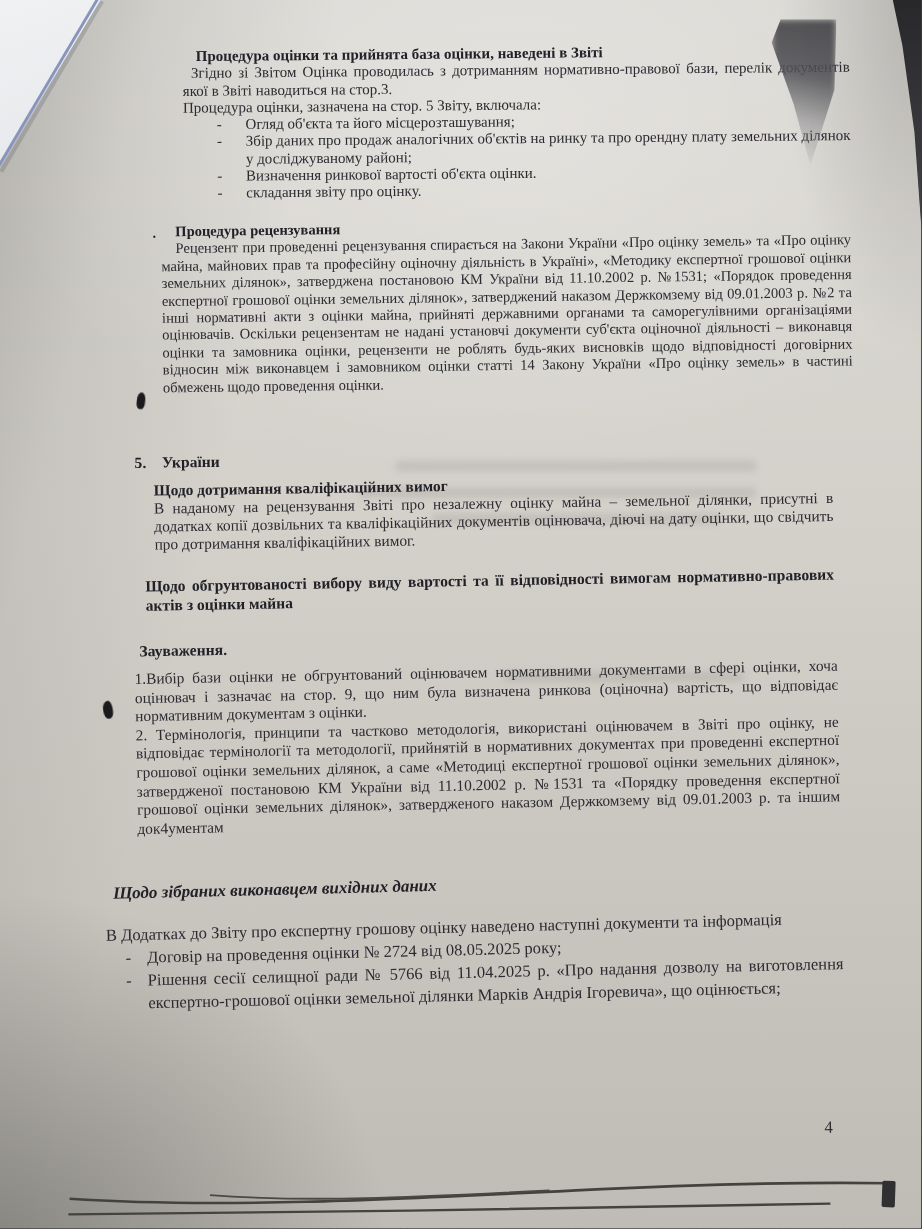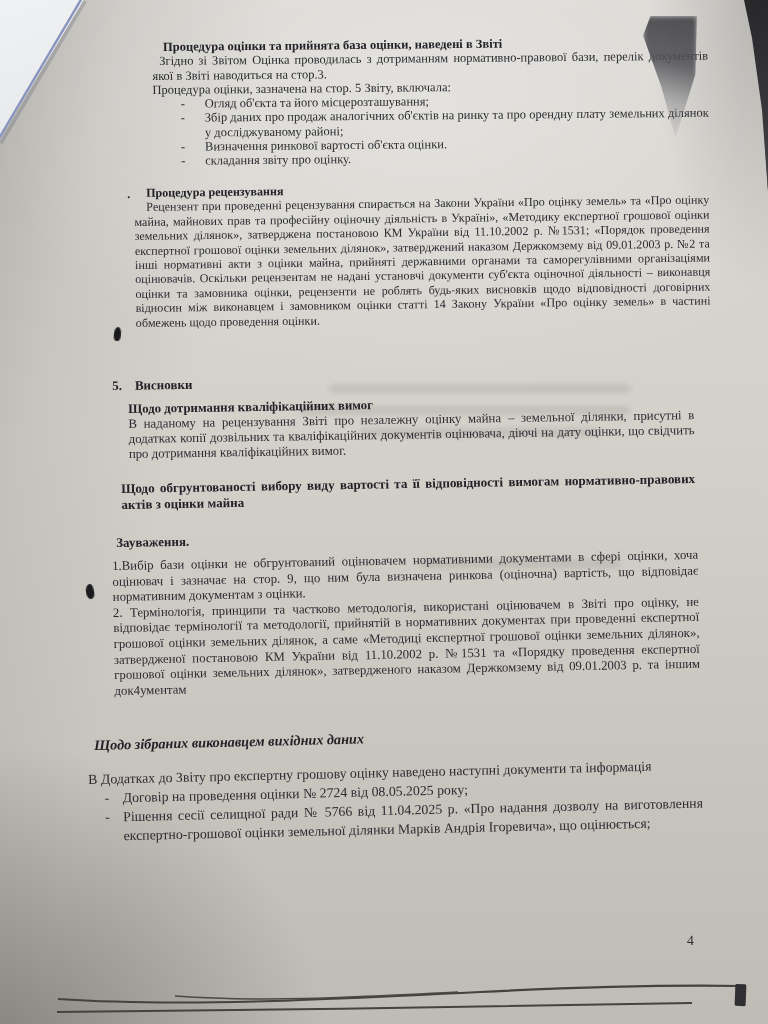--- a/index.html
+++ b/index.html
@@ -120,21 +120,21 @@
 
     <div class="txt sec-s2">
       <div class="b h">
         <span class="pre-dot">.</span>
         <span class="h-label">Процедура рецензування</span>
       </div>
       <p class="p1">Рецензент при проведенні рецензування спирається на Закони України «Про оцінку земель» та «Про оцінку майна, майнових прав та професійну оціночну діяльність в Україні», «Методику експертної грошової оцінки земельних ділянок», затверджена постановою КМ України від 11.10.2002 р. №1531; «Порядок проведення експертної грошової оцінки земельних ділянок», затверджений наказом Держкомзему від 09.01.2003 р. №2 та інші нормативні акти з оцінки майна, прийняті державними органами та саморегулівними організаціями оцінювачів. Оскільки рецензентам не надані установчі документи суб'єкта оціночної діяльності – виконавця оцінки та замовника оцінки, рецензенти не роблять будь-яких висновків щодо відповідності договірних відносин між виконавцем і замовником оцінки статті 14 Закону України «Про оцінку земель» в частині обмежень щодо проведення оцінки.</p>
     </div>
 
     <div class="txt sec-s3 b">
-      <span class="num">5.</span><span>Висновки</span>
+      <span class="num">5.</span><span>України</span>
     </div>
 
     <div class="txt sec-s4">
       <div class="b">Щодо дотримання кваліфікаційних вимог</div>
       <p>В наданому на рецензування Звіті про незалежну оцінку майна – земельної ділянки, присутні в додатках копії дозвільних та кваліфікаційних документів оцінювача, діючі на дату оцінки, що свідчить про дотримання кваліфікаційних вимог.</p>
     </div>
 
     <div class="txt sec-s5">
       <p class="b">Щодо обгрунтованості вибору виду вартості та її відповідності вимогам нормативно-правових актів з оцінки майна</p>
     </div>

